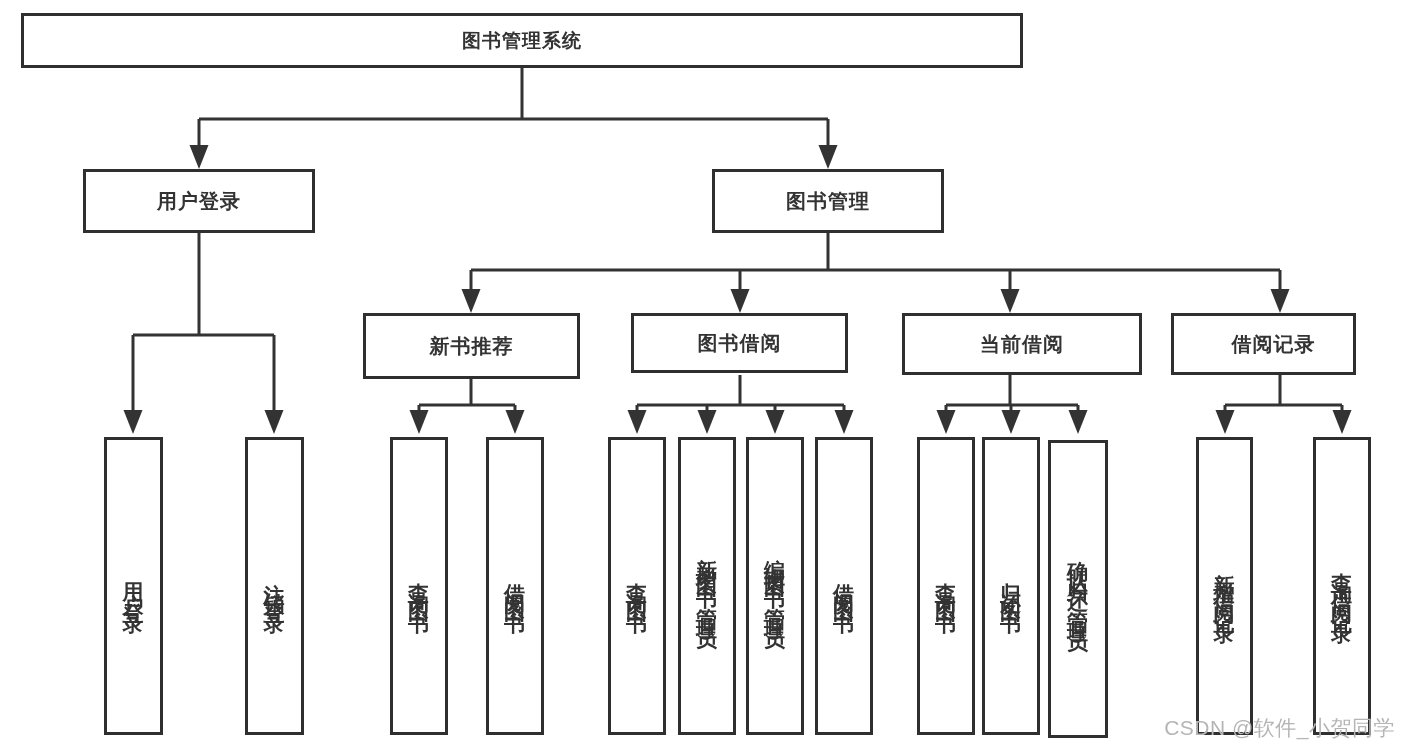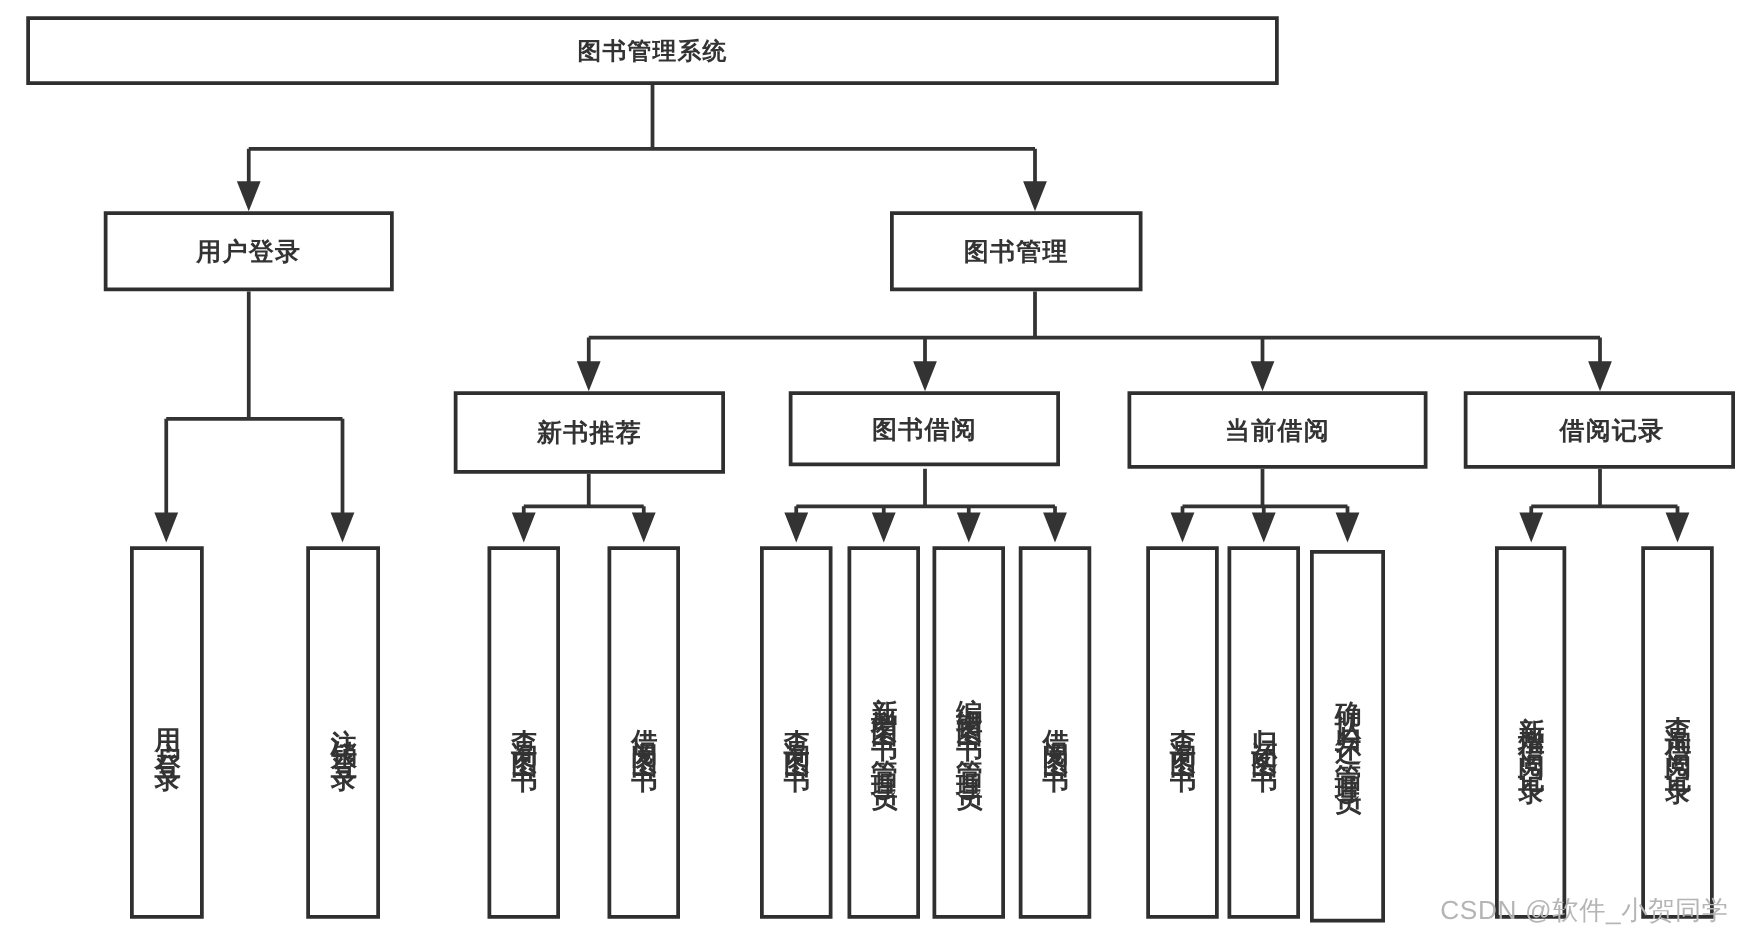--- a/index.html
+++ b/index.html
@@ -35,21 +35,21 @@
     writing-mode: vertical-lr;
     text-orientation: mixed;
     font-size: 21px;
     line-height: 1;
     letter-spacing: 10px;
     white-space: nowrap;
   }
   .watermark {
     position: absolute;
     top: 714px;
-    right: 22px;
+    right: 10px;
     font-size: 21px;
     color: #b5b5b5;
     letter-spacing: 0.5px;
     z-index: 3;
   }
   svg line { stroke: #333333; stroke-width: 3; }
   svg path { stroke: #333333; stroke-width: 3; fill: none; }
   svg polygon { fill: #333333; stroke: none; }
 </style>
 </head>
@@ -109,26 +109,26 @@
 
     <line x1="1225" y1="405" x2="1225" y2="418"></line>
       <polygon points="1215.5,410 1234.5,410 1225,434"></polygon>
     <line x1="1342" y1="405" x2="1342" y2="418"></line>
       <polygon points="1332.5,410 1351.5,410 1342,434"></polygon>
   </svg>
 
   <div class="node hbox root" style="left:21px; top:13px; width:1002px; height:55px;">图书管理系统</div>
 
   <div class="node hbox" style="left:83px; top:169px; width:232px; height:64px;">用户登录</div>
-  <div class="node hbox" style="left:712px; top:169px; width:202px; height:64px;">图书管理</div>
+  <div class="node hbox" style="left:712px; top:169px; width:232px; height:64px;">图书管理</div>
 
   <div class="node hbox" style="left:363px; top:313px; width:217px; height:66px;">新书推荐</div>
   <div class="node hbox" style="left:631px; top:313px; width:217px; height:60px;">图书借阅</div>
   <div class="node hbox" style="left:902px; top:313px; width:240px; height:62px;">当前借阅</div>
-  <div class="node hbox" style="left:1171px; top:313px; width:217px; height:62px;padding-left:20px;">借阅记录</div>
+  <div class="node hbox" style="left:1171px; top:313px; width:185px; height:62px;padding-left:20px;">借阅记录</div>
 
   <div class="node vbox" style="left:104px; top:437px; width:59px; height:298px;">
     <span class="vlabel">用户登录</span>
   </div>
   <div class="node vbox" style="left:245px; top:437px; width:59px; height:298px;">
     <span class="vlabel">注销登录</span>
   </div>
 
   <div class="node vbox" style="left:390px; top:437px; width:58px; height:298px;">
     <span class="vlabel">查询图书</span>

